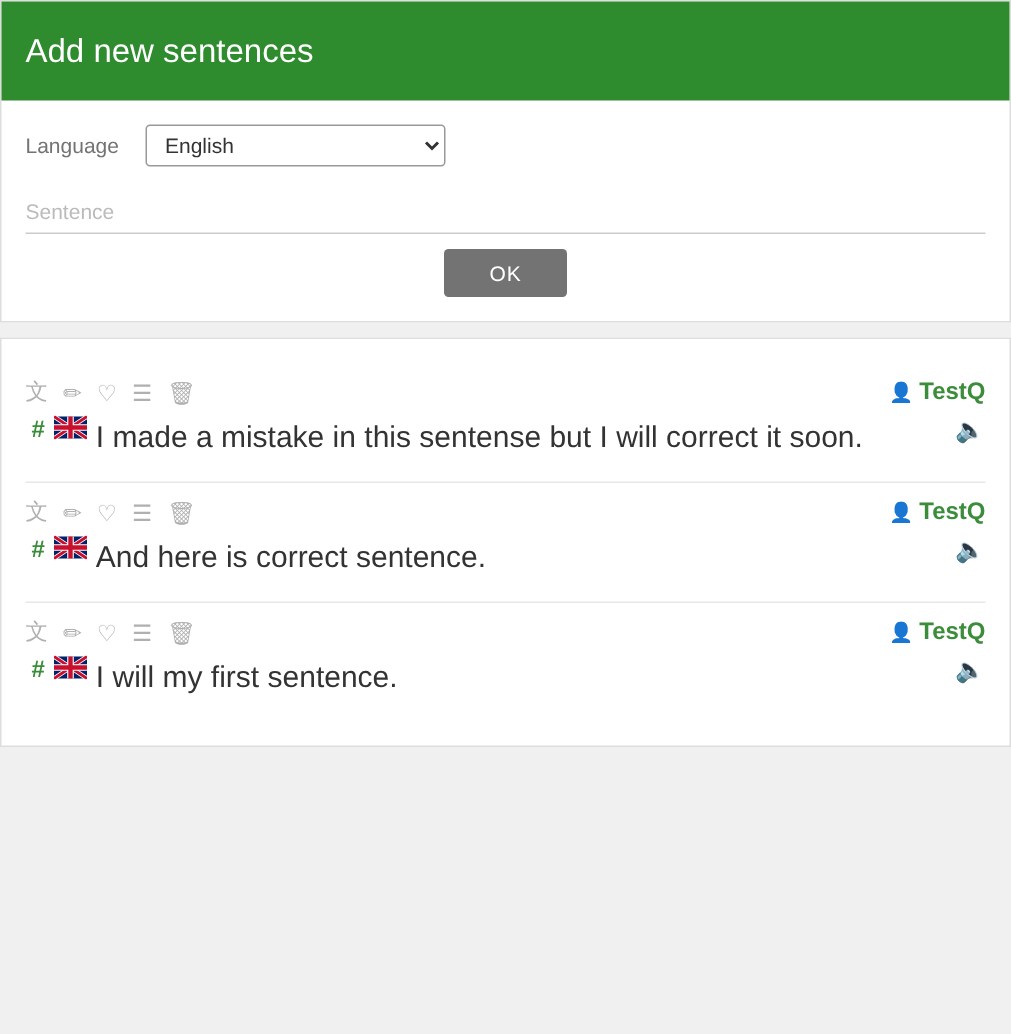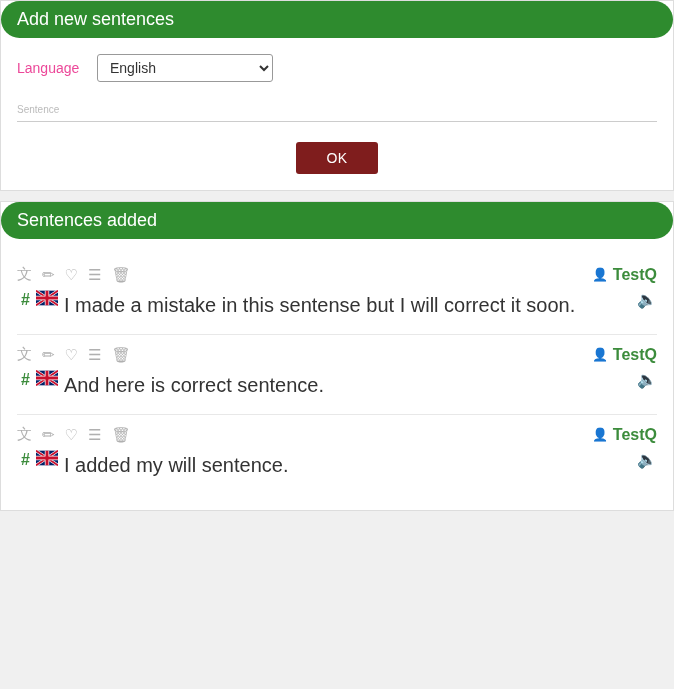--- a/index.html
+++ b/index.html
@@ -10,76 +10,75 @@
       width: 674px;
     }
     .panel {
       background: #fff;
       margin-bottom: 10px;
       border: 1px solid #ddd;
     }
     .panel-header {
       background: #2e8b2e;
       color: #fff;
-      padding: 8px 16px;
-      font-size: 18px;
+      padding: 20px 16px;
+      font-size: 22px;
       font-weight: normal;
-      border-radius: 22px;
     }
     .panel-body {
       padding: 16px;
     }
     .form-row {
       display: flex;
       align-items: center;
       margin-bottom: 16px;
     }
     .form-label {
-      color: #ec4899;
+      color: #737373;
       font-size: 14px;
       margin-right: 10px;
       min-width: 70px;
     }
     .lang-select {
       border: 1px solid #999;
       border-radius: 3px;
       padding: 4px 8px;
       font-size: 14px;
       color: #333;
       background: #fff;
-      width: 176px;
+      width: 200px;
       cursor: pointer;
     }
     .sentence-input {
       width: 100%;
       border: none;
       border-bottom: 1px solid #ccc;
       outline: none;
-      font-size: 10px;
+      font-size: 14px;
       color: #404040;
       padding: 6px 0;
-      margin-bottom: 20px;
       background: transparent;
     }
     .sentence-input::placeholder {
       color: #bbb;
     }
     .btn-ok-row {
       display: flex;
       justify-content: center;
     }
     .btn-ok {
-      background: #7f1d1d;
+      background: #737373;
       color: #fff;
       border: none;
       border-radius: 3px;
       padding: 8px 30px;
       font-size: 14px;
       cursor: pointer;
       letter-spacing: 0.5px;
+      margin-top: 10px;
     }
 
     
     .sentence-item {
       border-bottom: 1px solid #e8e8e8;
       padding: 10px 0 14px 0;
     }
     .sentence-item:last-child { border-bottom: none; }
     .sentence-toolbar {
       display: flex;
@@ -169,23 +168,20 @@
     <input class="sentence-input" type="text" placeholder="Sentence" style="">
     <div class="btn-ok-row">
       <button class="btn-ok">
         <span>OK</span>
       </button>
     </div>
   </div>
 </div>
 
 <div class="panel">
-  <div class="panel-header">
-    <span>Sentences added</span>
-  </div>
   <div class="panel-body">
 
     <div class="sentence-item">
       <div class="sentence-toolbar">
         <div class="toolbar-left">
           <span class="toolbar-icon" title="Translate">文</span>
           <span class="toolbar-icon" title="Edit">✏</span>
           <span class="toolbar-icon" title="Favorite">♡</span>
           <span class="toolbar-icon" title="List">☰</span>
           <span class="toolbar-icon" title="Delete">🗑</span>
@@ -253,19 +249,19 @@
       </div>
       <div class="sentence-content">
         <span class="sentence-hash">#</span>
         <svg class="uk-flag" viewBox="0 0 60 40" xmlns="http://www.w3.org/2000/svg">
           <rect width="60" height="40" fill="#012169"></rect>
           <path d="M0,0 L60,40 M60,0 L0,40" stroke="#fff" stroke-width="8"></path>
           <path d="M0,0 L60,40 M60,0 L0,40" stroke="#C8102E" stroke-width="5"></path>
           <path d="M30,0 V40 M0,20 H60" stroke="#fff" stroke-width="12"></path>
           <path d="M30,0 V40 M0,20 H60" stroke="#C8102E" stroke-width="8"></path>
         </svg>
-        <span class="sentence-text">I added my will sentence.</span>
+        <span class="sentence-text">I will my first sentence.</span>
         <span class="sound-icon" title="Audio">🔈</span>
       </div>
     </div>
 
   </div>
 </div>
 
 </body></html>

